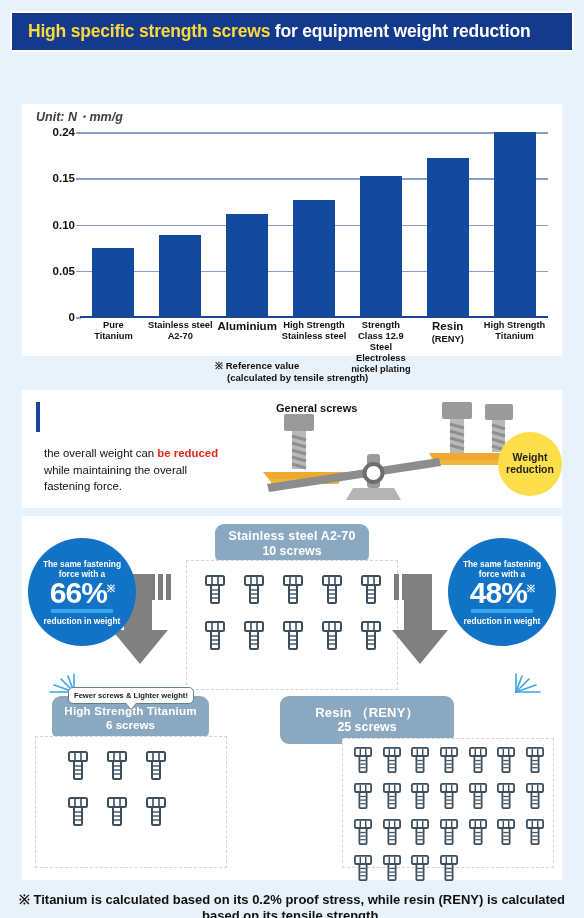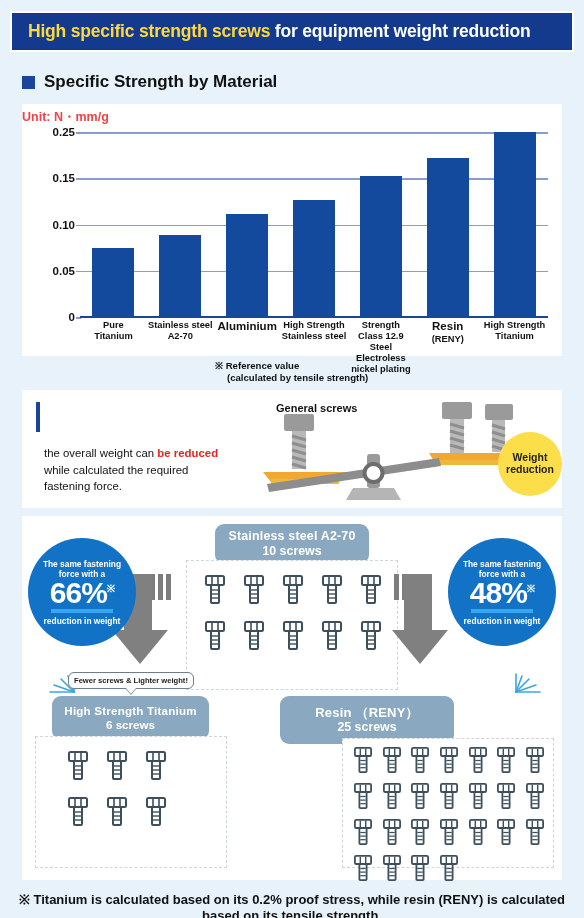--- a/index.html
+++ b/index.html
@@ -26,21 +26,21 @@
     position: absolute; left: 22px; top: 72px;
     display: flex; align-items: center; gap: 9px;
   }
   .sq-marker { width: 13px; height: 13px; background: #18469b; display: block; }
   .sec-chart-title .t { font-size: 17px; font-weight: bold; color: #111; }
 
   .chart-card {
     position: absolute; left: 22px; top: 104px; width: 540px; height: 252px;
     background: #ffffff;
   }
-  .unit-label { position: absolute; left: 0; top: 5px; font-size: 12.5px; font-weight: bold; color: #ef4444; }
+  .unit-label { position: absolute; left: 14px; top: 5px; font-size: 12.5px; font-weight: bold; color: #404040; font-style: italic; }
   .plot {
     position: absolute; left: 58px; top: 28px; width: 468px; height: 185px;
   }
   .gridline { position: absolute; left: 0; width: 468px; height: 1.5px; background: #8a9bd0; }
   .axis-base { position: absolute; left: 0; width: 468px; height: 2px; background: #18469b; bottom: -1px; }
   .ytick {
     position: absolute; right: 100%; margin-right: 5px; transform: translateY(-50%);
     font-size: 11.5px; font-weight: bold; color: #111; white-space: nowrap;
   }
   .ytick::after {
@@ -135,38 +135,34 @@
 <body>
 
 <div class="page">
 
   <div class="header-band">
     <div class="htitle">
       <span class="hl-yellow">High specific strength screws</span><span class="hl-white"> for equipment weight reduction</span>
     </div>
   </div>
 
-  <div class="sec-chart-title">
-    <span class="sq-marker"></span>
-    <span class="t">Specific Strength by Material</span>
-  </div>
 
   <div class="chart-card">
     <div class="unit-label">Unit: N・mm/g</div>
     <div class="plot">
       <div id="gridlines">
           <div class="ytick" style="top: 185px;">0</div>
           <div class="gridline" style="top: 138.75px;"></div>
           <div class="ytick" style="top: 138.75px;">0.05</div>
           <div class="gridline" style="top: 92.5px;"></div>
           <div class="ytick" style="top: 92.5px;">0.10</div>
           <div class="gridline" style="top: 46.25px;"></div>
           <div class="ytick" style="top: 46.25px;">0.15</div>
           <div class="gridline" style="top: 0px;"></div>
-          <div class="ytick" style="top: 0px;">0.25</div>
+          <div class="ytick" style="top: 0px;">0.24</div>
         </div>
       <div class="bars" id="bars">
           <div class="bar-slot">
             <div class="bar" style="height: 69.375px; background: rgb(19, 74, 158);"></div>
           </div>
           <div class="bar-slot">
             <div class="bar" style="height: 82.325px; background: rgb(19, 74, 158);"></div>
           </div>
           <div class="bar-slot">
             <div class="bar" style="height: 102.675px; background: rgb(19, 74, 158);"></div>
@@ -220,21 +216,21 @@
 
   <div class="ref-note">
     <span>※ Reference value</span>
     <span class="l2">(calculated by tensile strength)</span>
   </div>
 
   <div class="lever-card">
     <div class="quote-bar"></div>
     <div class="lever-txt2">
       <span>the overall weight can </span><span class="red">be reduced</span><br>
-      <span>while calculated the required</span><br>
+      <span>while maintaining the overall</span><br>
       <span>fastening force.</span>
     </div>
     <div class="gen-screws-lbl">General screws</div>
 
     <svg class="lever-svg" width="305" height="110" viewBox="0 0 305 110">
 
       <g>
         <rect x="27" y="18" width="30" height="17" rx="2" fill="#9a9a9a"></rect>
         <rect x="35" y="35" width="14" height="38" fill="#b9b9b9"></rect>
         <g stroke="#8f8f8f" stroke-width="3">
@@ -444,21 +440,21 @@
 
     <svg style="position:absolute; left:22px; top:152px;" width="34" height="26" viewBox="0 0 34 26">
       <g stroke="#3aa6e4" stroke-width="1.6" stroke-linecap="round">
         <line x1="30" y1="24" x2="30" y2="6"></line>
         <line x1="30" y1="24" x2="24" y2="8"></line>
         <line x1="30" y1="24" x2="17" y2="11"></line>
         <line x1="30" y1="24" x2="10" y2="17"></line>
         <line x1="30" y1="24" x2="6" y2="24"></line>
       </g>
     </svg>
-    <div class="bubble" style="left:46px; top:156px;border-radius:6px;">Fewer screws &amp; Lighter weight!</div>
+    <div class="bubble" style="left:46px; top:171px;">Fewer screws &amp; Lighter weight!</div>
     <div class="pill" style="left:30px; top:180px; width:157px; height:44px;">
       <span class="l1">High Strength Titanium</span>
       <span class="l2">6 screws</span>
     </div>
     <div class="dashbox" style="left:13px; top:220px; width:192px; height:132px;">
       <div class="screwgrid" id="grid-titanium" style="left:22px; top:14px; width:118px; grid-template-columns:repeat(3,1fr); row-gap:16px;">
           <div class="screw">
             <svg width="20" height="30" viewBox="0 0 20 30">
               <rect x="1" y="1" width="18" height="9" rx="1.5" fill="none" stroke="#3d4f5c" stroke-width="2"></rect>
               <line x1="7" y1="2" x2="7" y2="9" stroke="#3d4f5c" stroke-width="1.6"></line>

